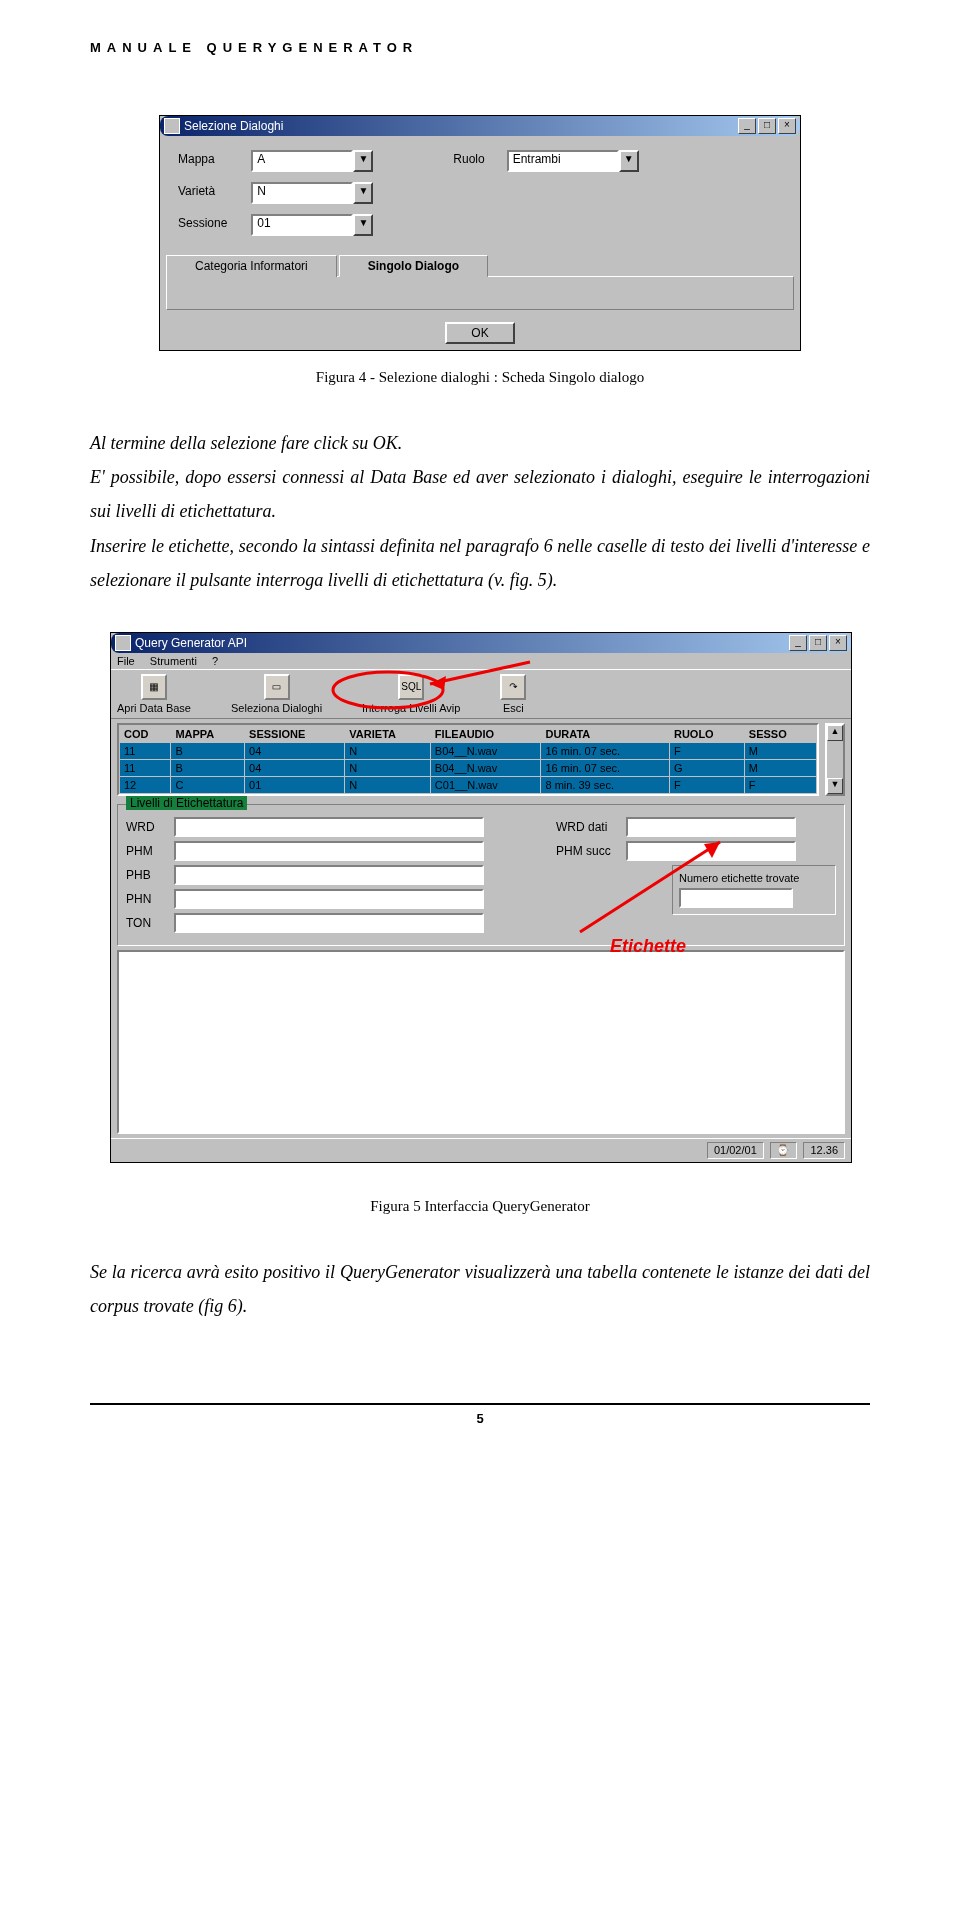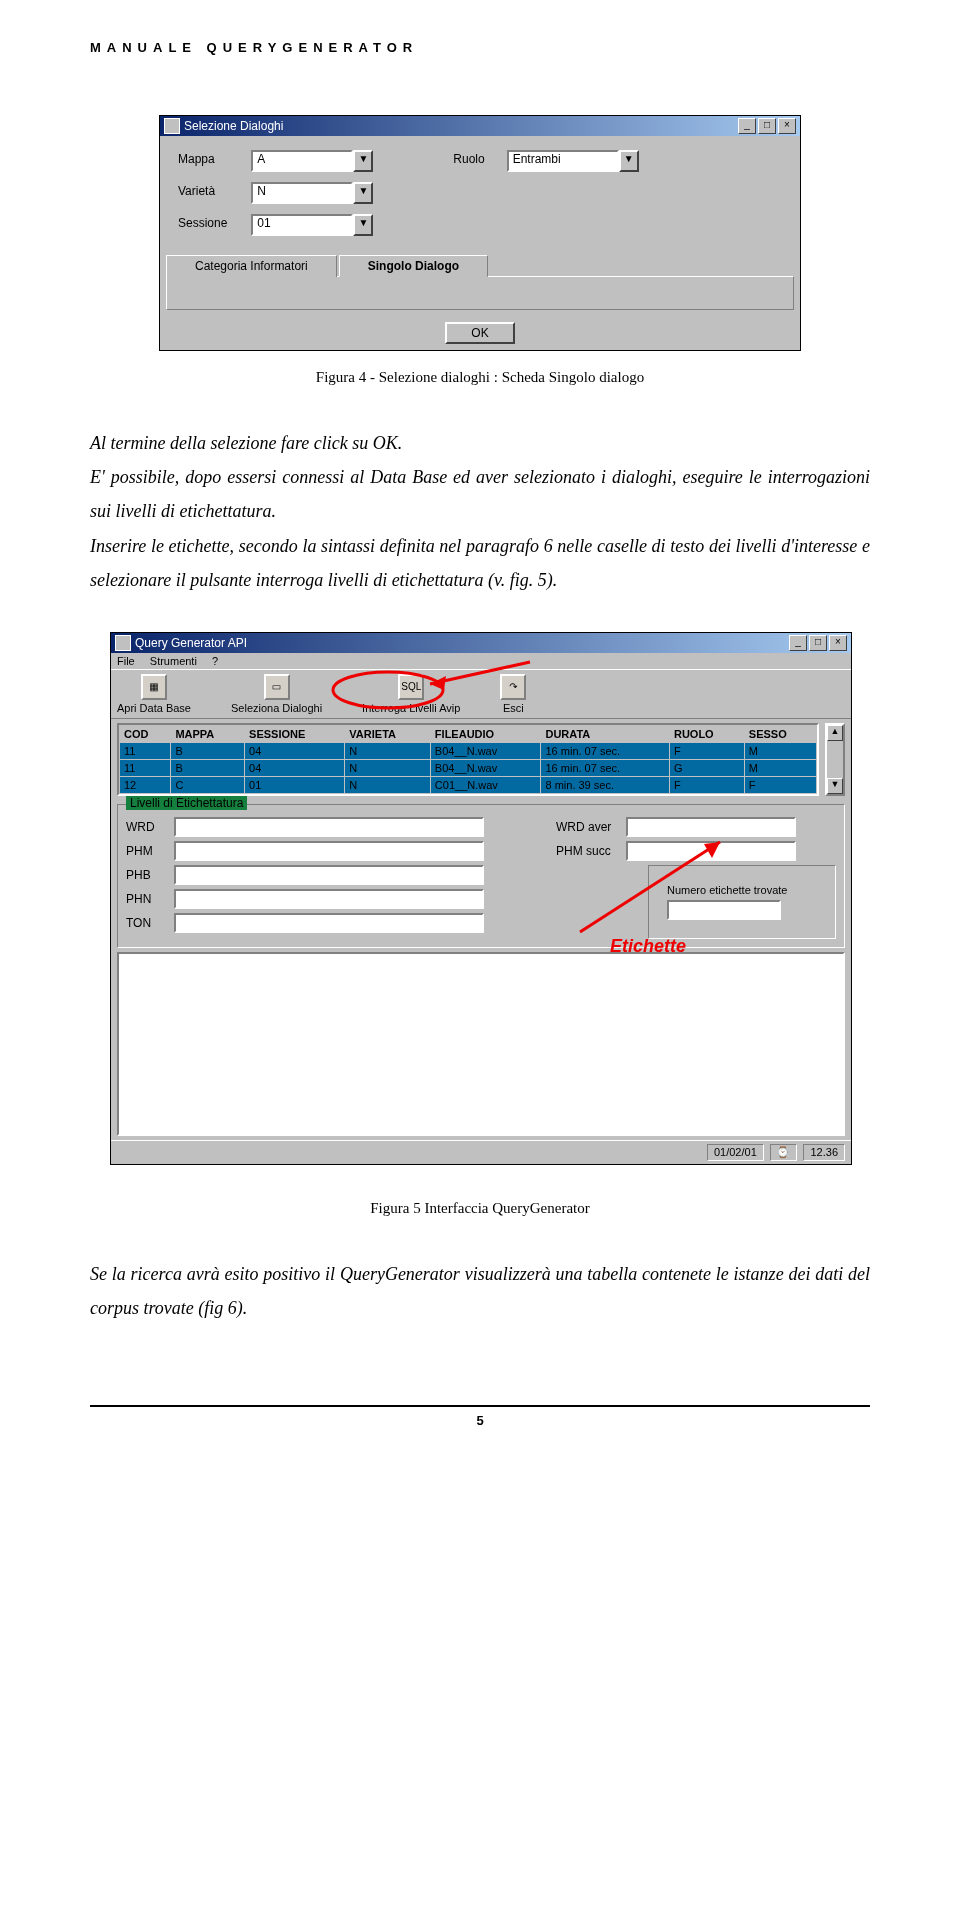--- a/index.html
+++ b/index.html
@@ -27,20 +27,21 @@
     border:1px solid #000;
     margin:0 auto;
     color:#000;
   }
   .titlebar{
     background:linear-gradient(to right,#0a246a,#a6caf0);
     color:#fff;
     padding:2px 4px;
     display:flex;
     align-items:center;
+    border-radius:8px;
   }
   .titlebar .tbicon{
     width:14px;height:14px;
     background:#c0c0c0;
     border:1px solid #fff;
     margin-right:4px;
     display:inline-block;
   }
   .titlebar .spacer{flex:1}
   .winbtn{
@@ -106,21 +107,21 @@
   .grid th,.grid td{border:1px solid #c0c0c0;padding:2px 4px;text-align:left}
   .grid th{background:#c0c0c0}
   .gridwrap{display:flex}
   .scrollbar{width:16px;background:#c0c0c0;border:2px solid #fff;border-right-color:#808080;border-bottom-color:#808080;margin:4px 6px 4px 0;display:flex;flex-direction:column;justify-content:space-between}
   .sbbtn{height:14px;background:#c0c0c0;border:1px solid #fff;border-right-color:#404040;border-bottom-color:#404040;text-align:center;font-size:9px}
   .group{margin:4px 6px;border:1px solid #808080;border-right-color:#fff;border-bottom-color:#fff;padding:8px;position:relative}
   .group .legend{position:absolute;top:-9px;left:8px;background:#15803d;padding:0 4px;font-size:12px}
   .frow{display:flex;align-items:center;margin:4px 0}
   .frow .flab{width:48px;font-size:12px}
   .frow input{height:16px;border:2px solid #808080;border-right-color:#fff;border-bottom-color:#fff;background:#fff;font-family:inherit;font-size:12px;padding:0 3px}
-  .numbox{float:right;border:1px solid #808080;border-right-color:#fff;border-bottom-color:#fff;padding:18px;min-width:150px}
+  .numbox{float:right;border:1px solid #808080;border-right-color:#fff;border-bottom-color:#fff;padding:6px;min-width:150px}
   .numbox .nlab{font-size:11px;margin-bottom:4px;display:block}
   .numbox .nval{background:#fff;border:2px solid #808080;border-right-color:#fff;border-bottom-color:#fff;height:16px;width:110px}
   .mainarea{background:#fff;margin:4px 6px;height:180px;border:2px solid #808080;border-right-color:#fff;border-bottom-color:#fff}
   .statusbar{display:flex;justify-content:flex-end;gap:6px;padding:3px 6px;font-size:11px;border-top:1px solid #fff}
   .statusbar .cell{border:1px solid #808080;border-right-color:#fff;border-bottom-color:#fff;padding:1px 6px;background:#c0c0c0}
   .redline{stroke:#e00;stroke-width:3;fill:none}
   .redarrow{fill:#e00}
   .redcircle{stroke:#e00;stroke-width:3;fill:none}
   .etich{fill:#e00;font-weight:bold;font-style:italic;font-size:18px;font-family:Arial}
   .figwrap{position:relative;margin:35px auto;width:740px}
@@ -299,21 +300,21 @@
                 <span class="flab">PHN</span>
                 <input style="width: 300px;">
               </div>
             <div class="frow">
                 <span class="flab">TON</span>
                 <input style="width: 300px;">
               </div>
           </div>
           <div style="width:280px">
             <div class="frow">
-                <span class="flab" style="width:70px">WRD aver</span>
+                <span class="flab" style="width:70px">WRD dati</span>
                 <input style="width: 160px;">
               </div>
             <div class="frow">
                 <span class="flab" style="width:70px">PHM succ</span>
                 <input style="width: 160px;">
               </div>
             <div class="numbox">
               <span class="nlab">Numero etichette trovate</span>
               <div class="nval"></div>
             </div>

